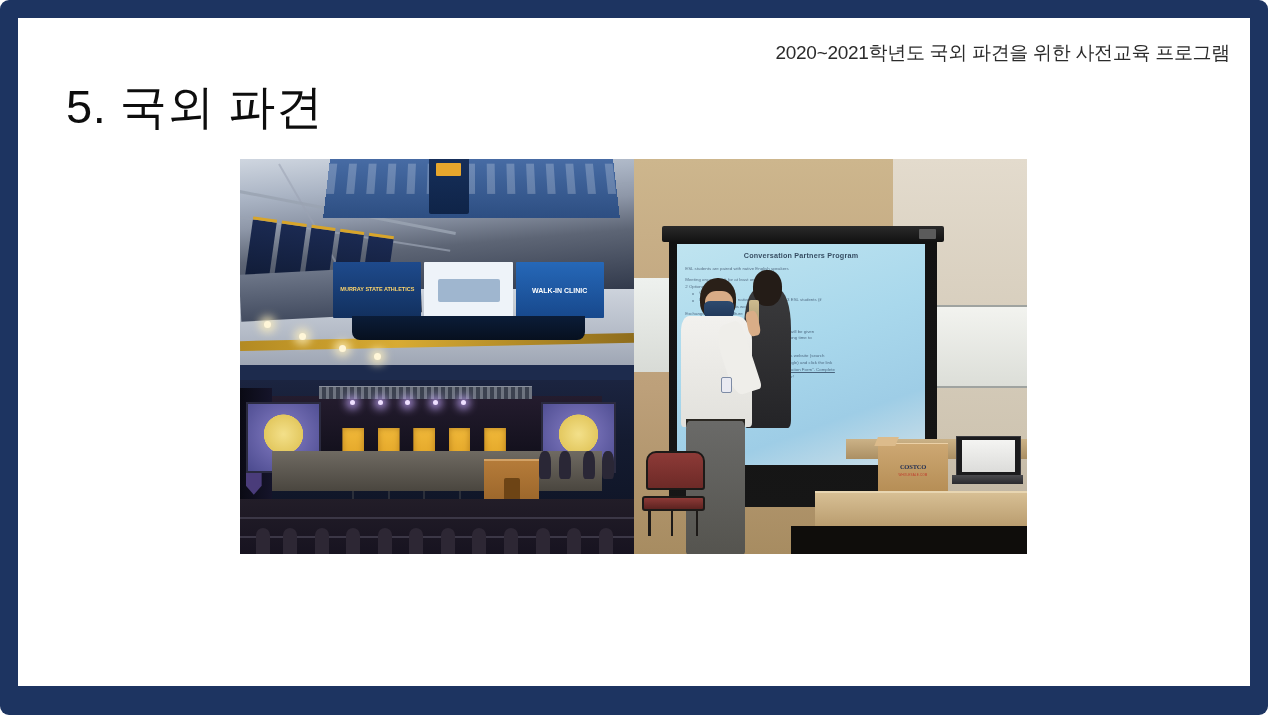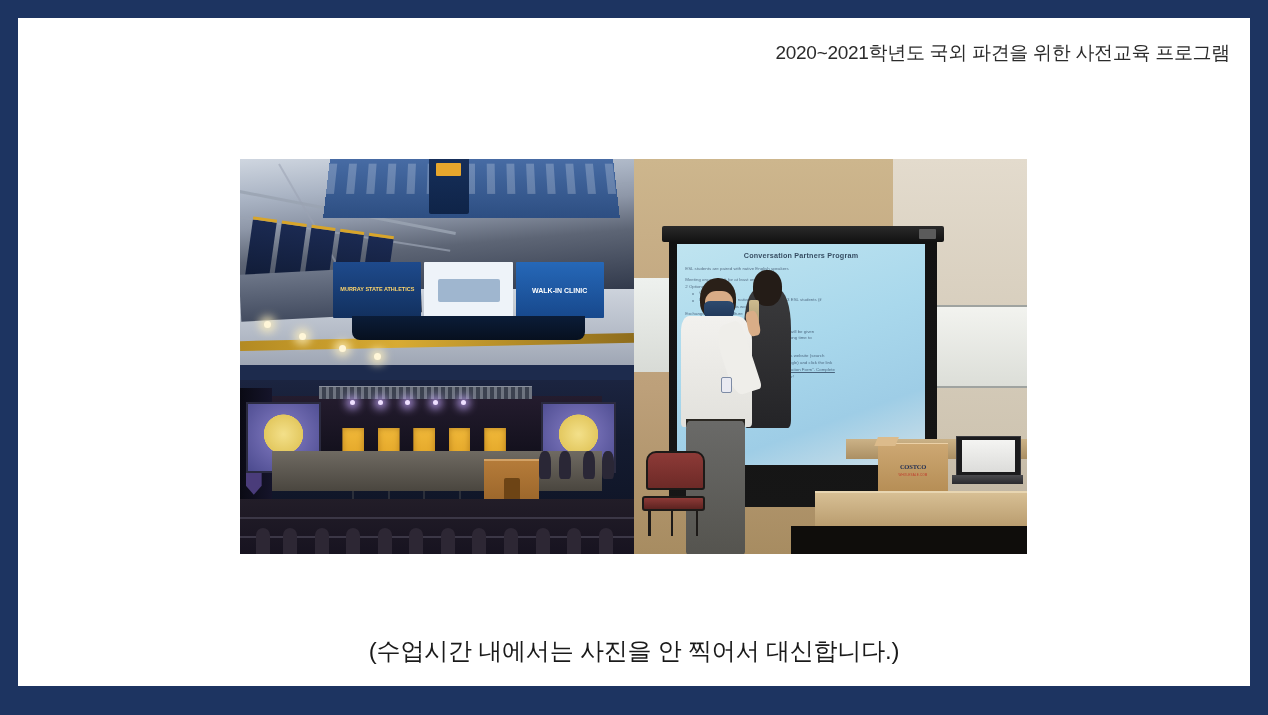--- a/index.html
+++ b/index.html
@@ -14,20 +14,21 @@
     font-family: "Liberation Sans", "DejaVu Sans", sans-serif;
   }
 
   
   .slide {
     position: relative;
     width: 1268px;
     height: 715px;
     background: #1d3461;
     box-sizing: border-box;
+    border-radius: 9px;
   }
   .slide-inner {
     position: absolute;
     left: 18px;
     top: 18px;
     width: 1232px;
     height: 668px;
     background: #ffffff;
   }
 
@@ -460,20 +461,21 @@
   .caption-2 { top: 617px; }
 </style>
 </head>
 <body>
 
 <div class="slide">
   <div class="slide-inner">
 
     <div class="header-note">2020~2021학년도 국외 파견을 위한 사전교육 프로그램</div>
 
+    <div class="slide-title">5. 국외 파견</div>
 
     <div class="photo-band">
 
       <div class="photo photo-left">
         <div class="arena-ceiling"></div>
         <div class="arena-rafter r1"></div>
         <div class="arena-rafter r2"></div>
         <div class="arena-rafter r3"></div>
         <div class="arena-rafter r4"></div>
         <div class="arena-rafter r5"></div>
@@ -625,16 +627,15 @@
         </div>
         <div class="laptop">
           <div class="laptop-lid"></div>
           <div class="laptop-base"></div>
         </div>
         <div class="table-main"></div>
         <div class="table-strip"></div>
       </div>
     </div>
 
-    <div class="caption caption-2">(수업시간 내에서는 사진을 안 찍어서 대신합니다.)</div>
 
   </div>
 </div>
 
 </body></html>

